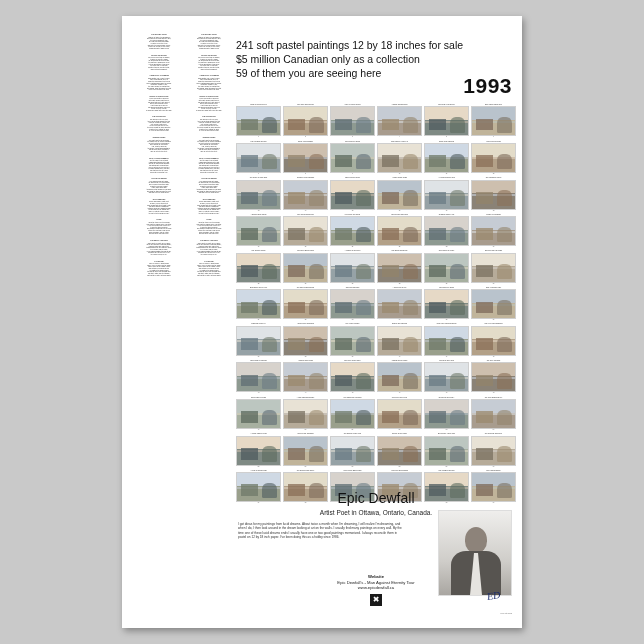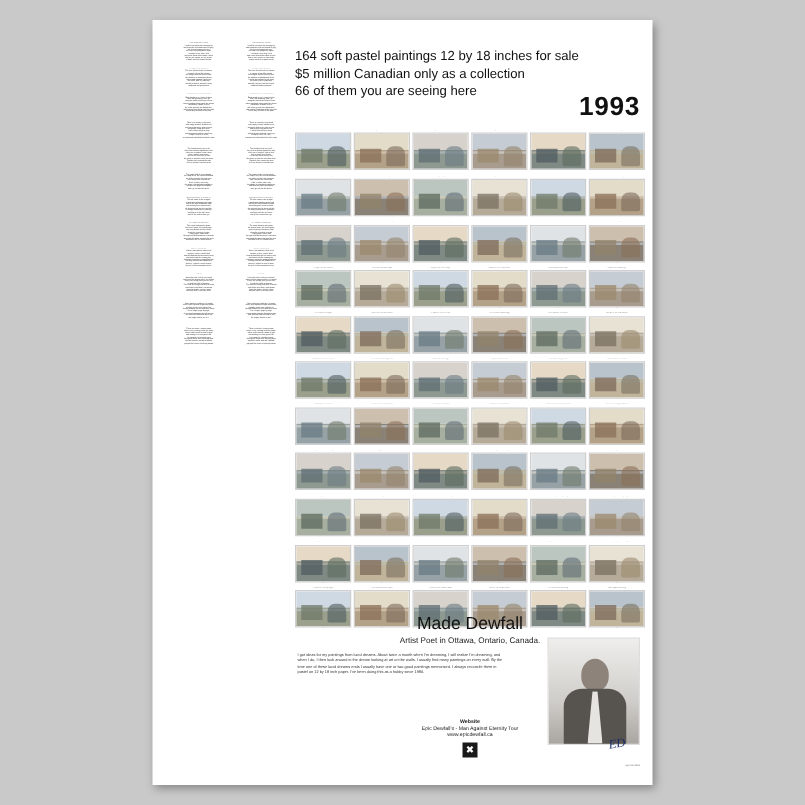--- a/index.html
+++ b/index.html
@@ -607,23 +607,23 @@
                 <div>I've painted it a hundred ways</div>
                 <div>through all these slow accruing days</div>
                 <div>and still it waits, and still it stands,</div>
                 <div>just past the reach of both my hands.</div>
               </div>
             </div>
           </div>
       </div>
 
       <div id="header">
-        <div class="hline">164 soft pastel paintings 12 by 18 inches for sale</div>
+        <div class="hline">241 soft pastel paintings 12 by 18 inches for sale</div>
         <div class="hline">$5 million Canadian only as a collection</div>
-        <div class="hline">66 of them you are seeing here</div>
+        <div class="hline">59 of them you are seeing here</div>
         <div id="year">1993</div>
       </div>
 
       <div id="grid">
           <div class="cell">
             <div class="caption">Climb to Mount Forever</div>
             <div class="thumb">
               <div class="sky" style="background: rgb(207, 217, 228);"></div>
               <div class="ground" style="background: rgb(154, 160, 140);"></div>
               <div class="streak" style="background: rgb(198, 204, 212);"></div>
@@ -1343,21 +1343,21 @@
               <div class="ground" style="background: rgb(192, 180, 154);"></div>
               <div class="streak" style="background: rgb(188, 198, 192);"></div>
               <div class="shape1" style="background: rgb(125, 106, 90);"></div>
               <div class="shape2" style="background: rgb(122, 112, 96);"></div>
             </div>
             <div class="subcap">66</div>
           </div>
         </div>
 
       <div id="bottom">
-        <div id="bottom-title">Made Dewfall</div>
+        <div id="bottom-title">Epic Dewfall</div>
         <div id="bottom-sub">Artist Poet in Ottawa, Ontario, Canada.</div>
         <div id="artist-statement">I got ideas for my paintings from lucid dreams. About twice a month when I'm dreaming, I will realize I'm dreaming, and when I do, I then look around in the dream looking at art on the walls. I usually find many paintings on every wall. By the time one of these lucid dreams ends I usually have one or two good paintings memorized. I always reconcile them in pastel on 12 by 18 inch paper. I've been doing this as a hobby since 1986.</div>
 
         <div id="photo">
           <div class="pbg"></div>
           <div class="phead"></div>
           <div class="ptorso"></div>
           <div class="pshirt"></div>
         </div>
 

